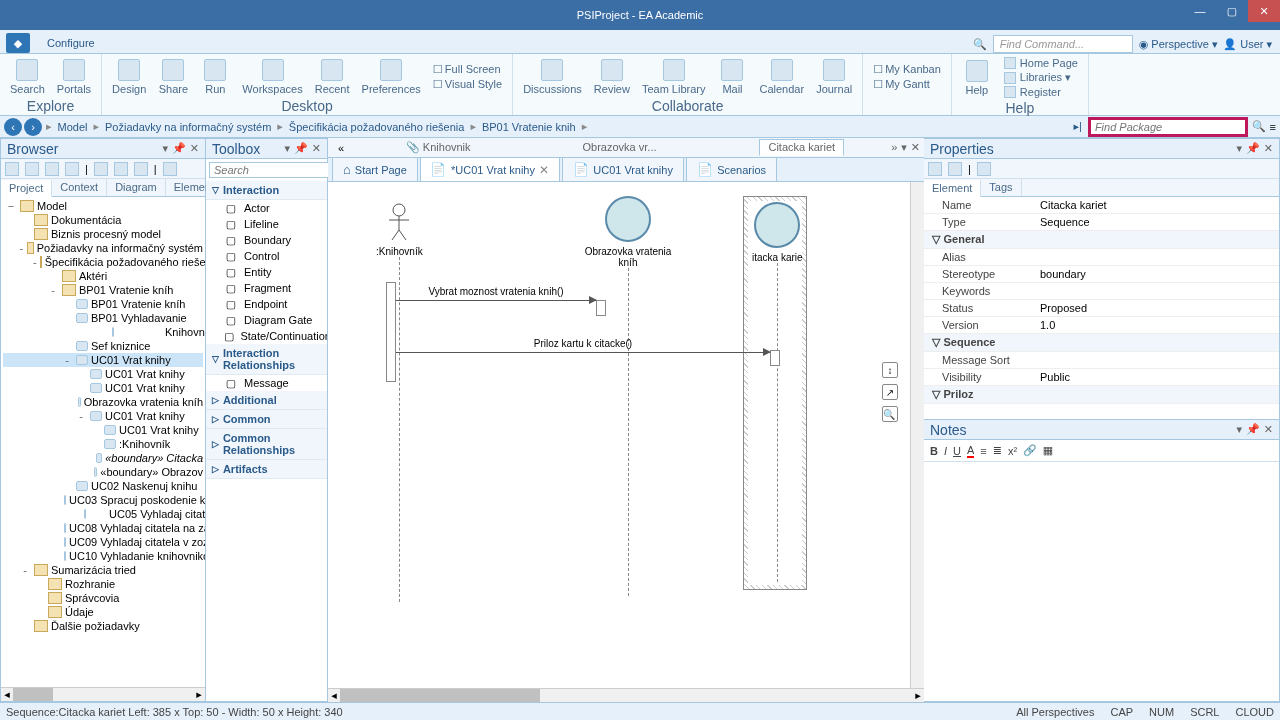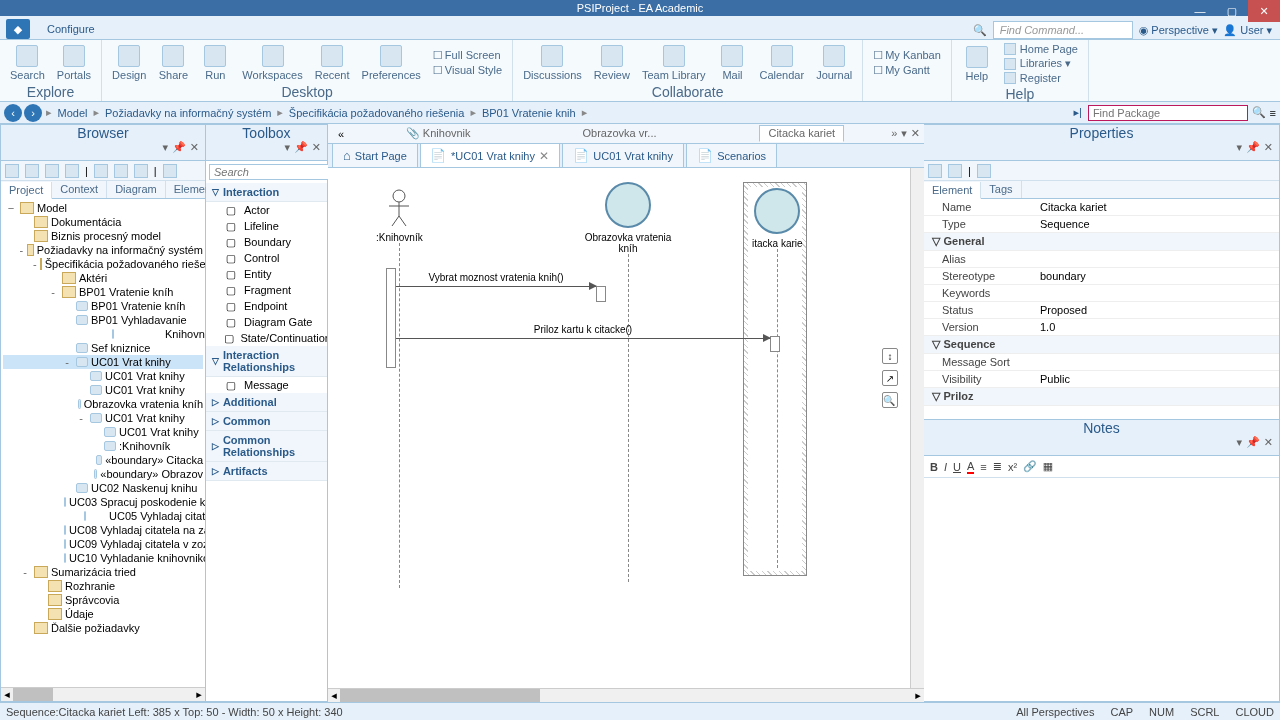--- a/index.html
+++ b/index.html
@@ -1,17 +1,17 @@
 <!DOCTYPE html>
 <html><head>
 <meta charset="utf-8">
 <style>
 * { margin: 0; padding: 0; box-sizing: border-box; font-family: "Segoe UI", Tahoma, sans-serif; font-size: 11px; }
 body { background: #f0f0f0; width: 1280px; height: 720px; overflow: hidden; display: flex; flex-direction: column; }
-.titlebar { background: #3a6ea5; color: #fff; height: 16px; display: flex; align-items: center; justify-content: center; position: relative; }
+.titlebar { background: #3a6ea5; color: #fff; height: 30px; display: flex; align-items: center; justify-content: center; position: relative; }
 .titlebar .sysbtns { position: absolute; right: 0; top: 0; height: 22px; display: flex; }
 .titlebar .sysbtns span { width: 32px; height: 22px; display: flex; align-items: center; justify-content: center; }
 .titlebar .sysbtns .close { background: #c75050; }
 .ribbon-tabs { background: #e6f0fa; height: 24px; display: flex; align-items: flex-end; padding-left: 6px; border-bottom: 1px solid #a5c7e0; }
 .ribbon-tabs .logo { width: 24px; height: 20px; background: #2e75b6; border-radius: 2px; margin-right: 6px; display: flex; align-items: center; justify-content: center; color: #fff; }
 .ribbon-tabs .tab { padding: 4px 10px; color: #2a5a8a; cursor: pointer; border: 1px solid transparent; border-bottom: none; }
 .ribbon-tabs .rightgroup { margin-left: auto; display: flex; align-items: center; gap: 6px; padding-right: 8px; color: #2a5a8a; }
 .ribbon-tabs .findcmd { border: 1px solid #a5c7e0; padding: 2px 6px; background: #fff; color: #999; width: 140px; font-style: italic; }
 .ribbon { background: #f5fafd; height: 62px; display: flex; border-bottom: 1px solid #a5c7e0; }
 .ribbon .group { display: flex; flex-direction: column; border-right: 1px solid #d0e0ec; padding: 2px 4px 0; }
@@ -20,24 +20,24 @@
 .ribbon .bigbtn { display: flex; flex-direction: column; align-items: center; justify-content: center; padding: 2px 6px; color: #4a6a8a; cursor: pointer; min-width: 42px; }
 .ribbon .bigbtn .ico { width: 22px; height: 22px; background: #d8e6f2; border: 1px solid #a5c7e0; border-radius: 2px; margin-bottom: 2px; }
 .ribbon .smalllist { display: flex; flex-direction: column; justify-content: center; padding: 0 4px; }
 .ribbon .smalllist div { display: flex; align-items: center; color: #4a6a8a; padding: 1px 2px; cursor: pointer; }
 .ribbon .smalllist .si { width: 12px; height: 12px; background: #d8e6f2; border: 1px solid #a5c7e0; margin-right: 4px; }
 .breadcrumb { height: 22px; background: #e6f0fa; border-bottom: 1px solid #a5c7e0; display: flex; align-items: center; padding: 0 4px; }
 .breadcrumb .navbtn { width: 18px; height: 18px; background: #2e75b6; border-radius: 50%; margin-right: 2px; display: flex; align-items: center; justify-content: center; color: #fff; }
 .breadcrumb .crumb { color: #2a5a8a; padding: 0 4px; cursor: pointer; }
 .breadcrumb .sep { color: #888; padding: 0 2px; }
 .breadcrumb .findpkg { margin-left: auto; display: flex; align-items: center; }
-.breadcrumb .findpkg input { border: 1px solid #be185d; padding: 1px 4px; width: 160px; color: #999; }
+.breadcrumb .findpkg input { border: 3px solid #be185d; padding: 1px 4px; width: 160px; color: #999; font-style: italic; }
 .main { flex: 1; display: flex; overflow: hidden; }
 .panel { display: flex; flex-direction: column; background: #fff; border: 1px solid #a5c7e0; }
-.panel-header { background: #e6f0fa; height: 36px; display: flex; align-items: center; padding: 0 6px; color: #2a5a8a; border-bottom: 1px solid #a5c7e0; flex-direction: column; }
+.panel-header { background: #e6f0fa; height: 20px; display: flex; align-items: center; padding: 0 6px; color: #2a5a8a; border-bottom: 1px solid #a5c7e0; }
 .panel-header .title { font-size: 14px; }
 .panel-header .pbtns { margin-left: auto; display: flex; gap: 4px; color: #666; }
 .panel-toolbar { height: 20px; background: #f0f6fb; border-bottom: 1px solid #d0e0ec; display: flex; align-items: center; gap: 6px; padding: 0 4px; }
 .panel-toolbar .tb { width: 14px; height: 14px; background: #d8e6f2; border: 1px solid #a5c7e0; }
 .panel-tabs { display: flex; background: #f0f6fb; border-bottom: 1px solid #a5c7e0; }
 .panel-tabs .ptab { padding: 2px 8px; color: #4a6a8a; border-right: 1px solid #d0e0ec; cursor: pointer; }
 .panel-tabs .ptab.active { background: #fff; border-bottom: 1px solid #fff; position: relative; top: 1px; }
 .tree { flex: 1; overflow: auto; padding: 2px; }
 .tree .node { display: flex; align-items: center; padding: 1px 0; white-space: nowrap; cursor: pointer; }
 .tree .node.sel { background: #cce4f7; }
@@ -379,21 +379,21 @@
           <div class="node" style="padding-left: 86px;">
             <span class="exp"></span>
             <span class="nico el"></span>
             <span>UC01 Vrat knihy</span>
           </div>
           <div class="node" style="padding-left: 86px;">
             <span class="exp"></span>
             <span class="nico el"></span>
             <span>:Knihovník</span>
           </div>
-          <div class="node" style="padding-left: 86px;">
+          <div class="node" style="padding-left: 86px; font-style: italic;">
             <span class="exp"></span>
             <span class="nico el"></span>
             <span>«boundary» Citacka</span>
           </div>
           <div class="node" style="padding-left: 86px;">
             <span class="exp"></span>
             <span class="nico el"></span>
             <span>«boundary» Obrazov</span>
           </div>
           <div class="node" style="padding-left: 58px;">

